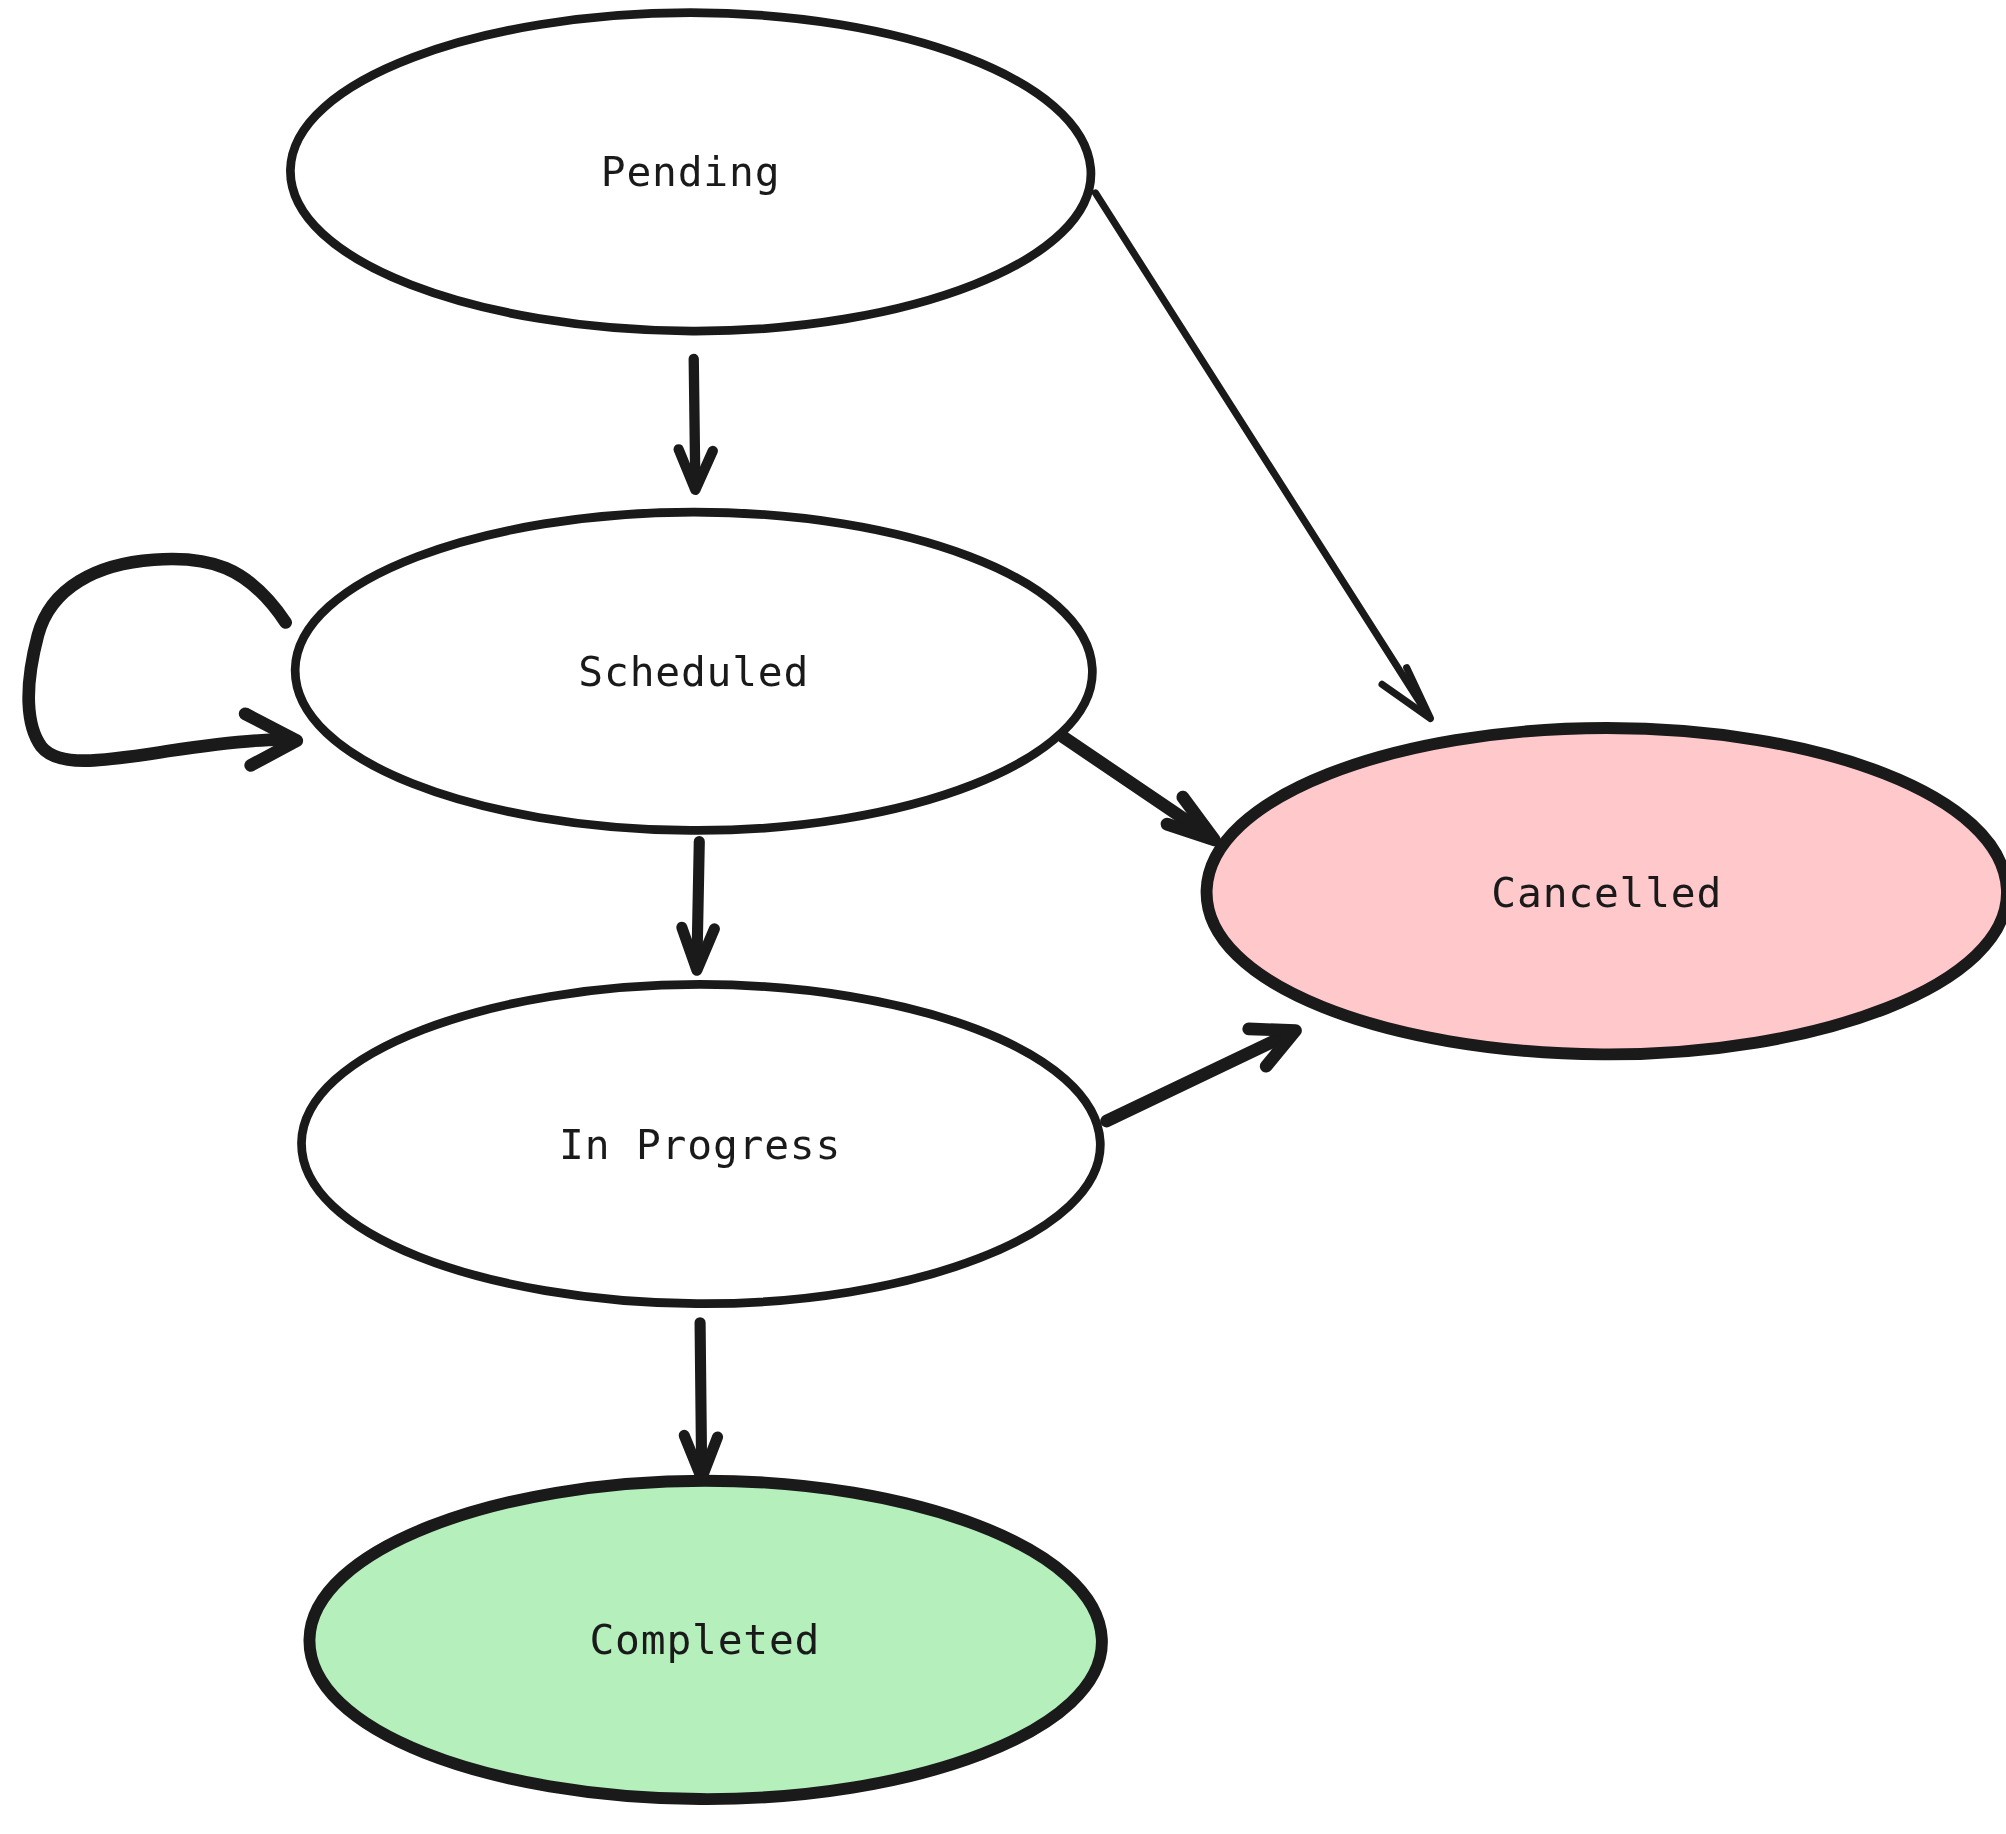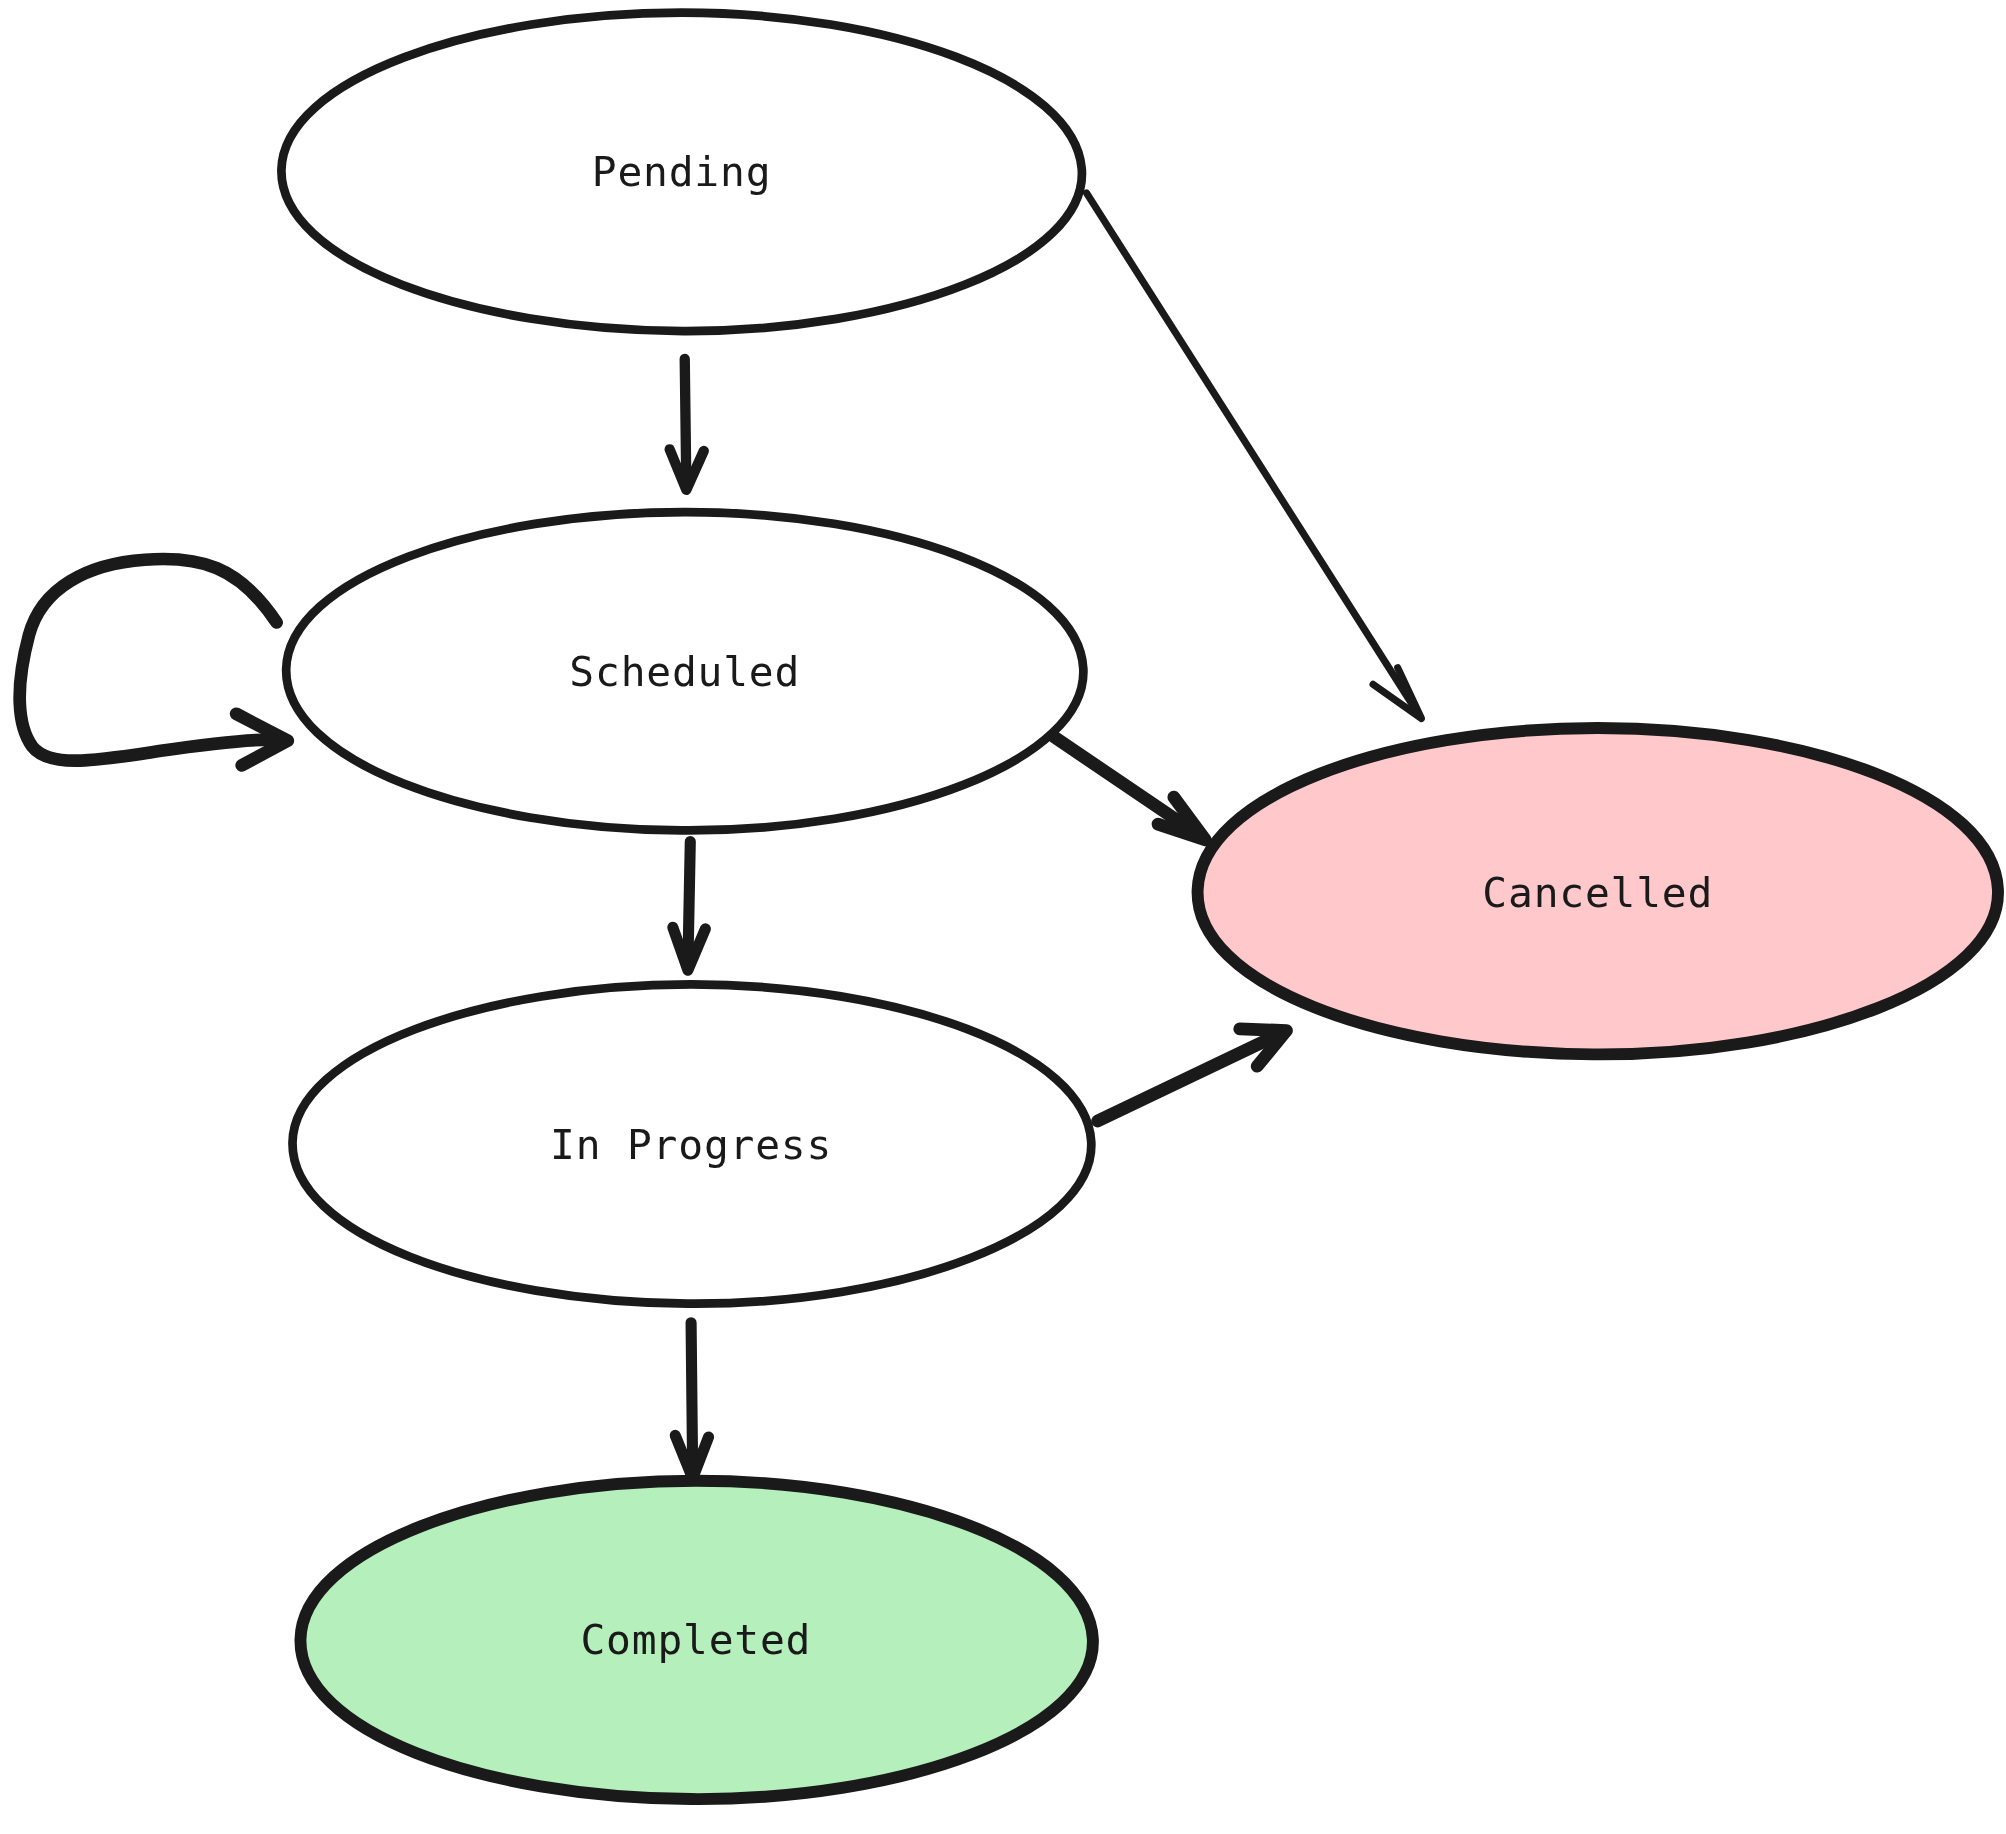--- a/index.html
+++ b/index.html
@@ -12,20 +12,21 @@
     height: 1834px;
     position: relative;
     overflow: hidden;
     font-family: "DejaVu Sans Mono", "Liberation Mono", monospace;
   }
   #diagram-root {
     position: absolute;
     inset: 0;
     width: 1677px;
     height: 1834px;
+    margin-left: 9px;
   }
   svg.diagram {
     display: block;
     width: 2007px;
     height: 1834px;
   }
   .node-shape {
     stroke: #1a1a1a;
     stroke-linecap: round;
     stroke-linejoin: round;

